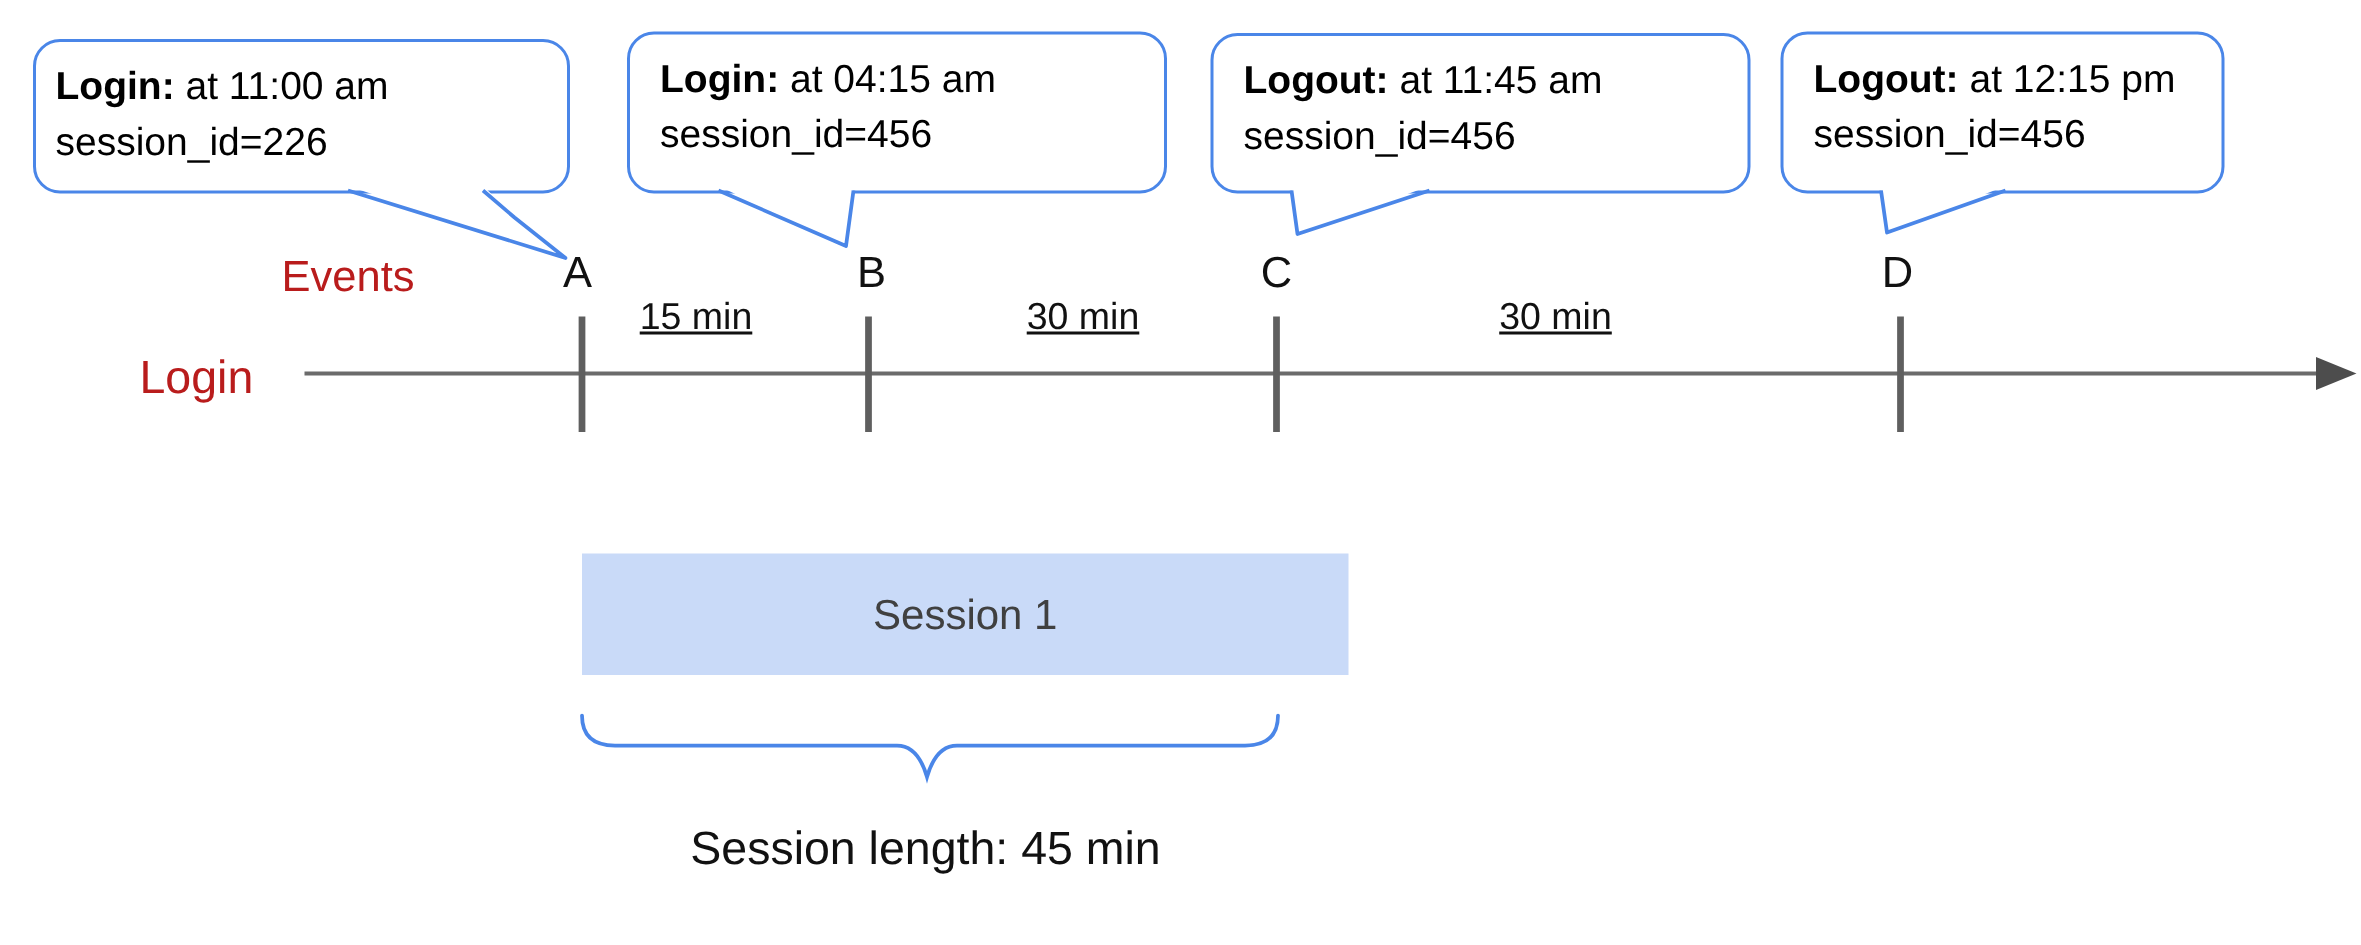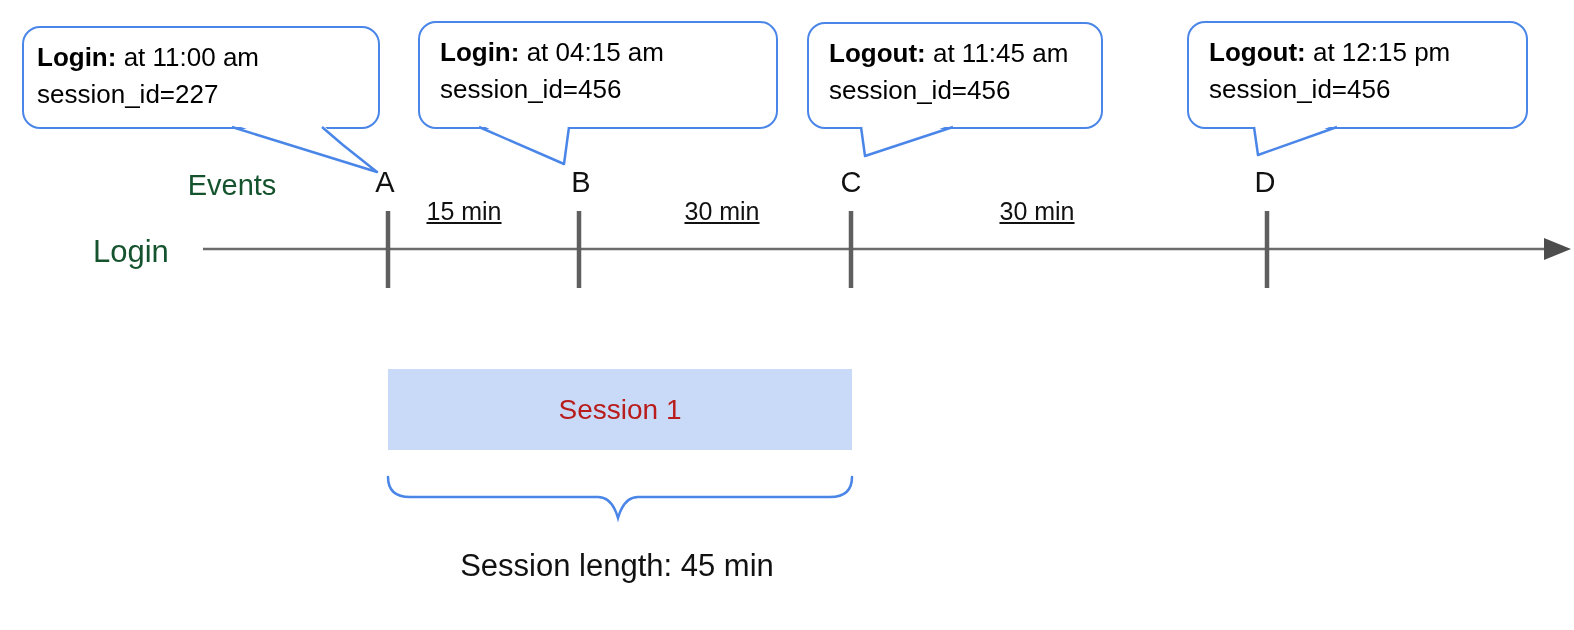--- a/index.html
+++ b/index.html
@@ -18,65 +18,65 @@
     border-radius: 18px;
     background: #ffffff;
     padding: 11px 0 0 20px;
     font-size: 26px;
     line-height: 37px;
     color: #000;
   }
   .callout b { font-weight: bold; }
   .c1 { left: 22px;   top: 26px; width: 358px; height: 103px; padding-left: 13px; }
   .c2 { left: 418px;  top: 21px; width: 360px; height: 108px; }
-  .c3 { left: 807px;  top: 22px; width: 296px; height: 107px; }
-  .c4 { left: 1187px; top: 21px; width: 341px; height: 108px; }
+  .c3 { left: 807px;  top: 22px; width: 360px; height: 107px; }
+  .c4 { left: 1187px; top: 21px; width: 296px; height: 108px; }
   .overlay {
     position: absolute;
     left: 0; top: 0;
     width: 1574px; height: 630px;
     pointer-events: none;
   }
-  .lbl { position: absolute; white-space: nowrap; color: #14532d; }
+  .lbl { position: absolute; white-space: nowrap; color: #b91c1c; }
   .events-lbl { left: 232px; top: 169px; font-size: 29px; transform: translateX(-50%); }
   .user-lbl   { left: 93px;  top: 234px; font-size: 31px; }
   .marker { position: absolute; top: 166px; font-size: 29px; transform: translateX(-50%); }
   .mA { left: 385px; }
   .mB { left: 581px; }
   .mC { left: 851px; }
   .mD { left: 1265px; }
   .interval { position: absolute; top: 197px; font-size: 25px; transform: translateX(-50%); text-decoration: underline; }
   .i1 { left: 464px; }
   .i2 { left: 722px; }
   .i3 { left: 1037px; }
   .session-bar {
     position: absolute;
     left: 388px; top: 369px;
-    width: 464px; height: 81px;
+    width: 511px; height: 81px;
     background: #c9daf8;
     display: flex; align-items: center; justify-content: center;
-    font-size: 28px; color: #b91c1c;
+    font-size: 28px; color: #404040;
   }
   .session-length {
     position: absolute;
     left: 617px; top: 548px;
     font-size: 31px;
     transform: translateX(-50%);
     white-space: nowrap;
     text-align: right;
   }
 </style>
 </head>
 <body>
 
 <div class="canvas">
 
   <div class="callout c1">
     <div><b>Login:</b><span> at 11:00 am</span></div>
-    <div>session_id=227</div>
+    <div>session_id=226</div>
   </div>
 
   <div class="callout c2">
     <div><b>Login:</b><span> at 04:15 am</span></div>
     <div>session_id=456</div>
   </div>
 
   <div class="callout c3">
     <div><b>Logout:</b><span> at 11:45 am</span></div>
     <div>session_id=456</div>

